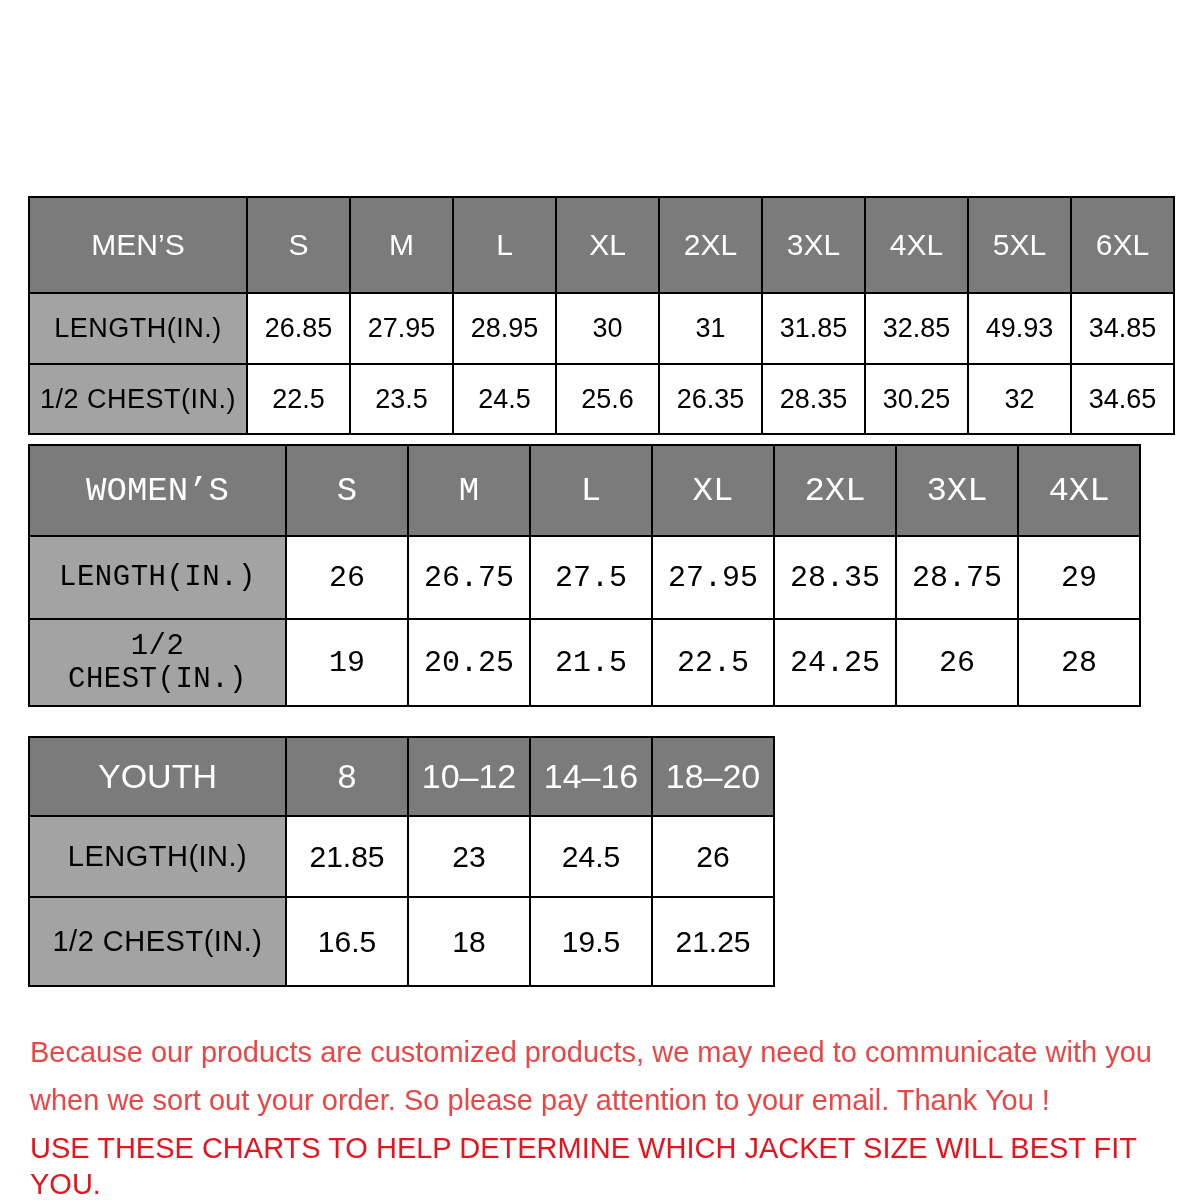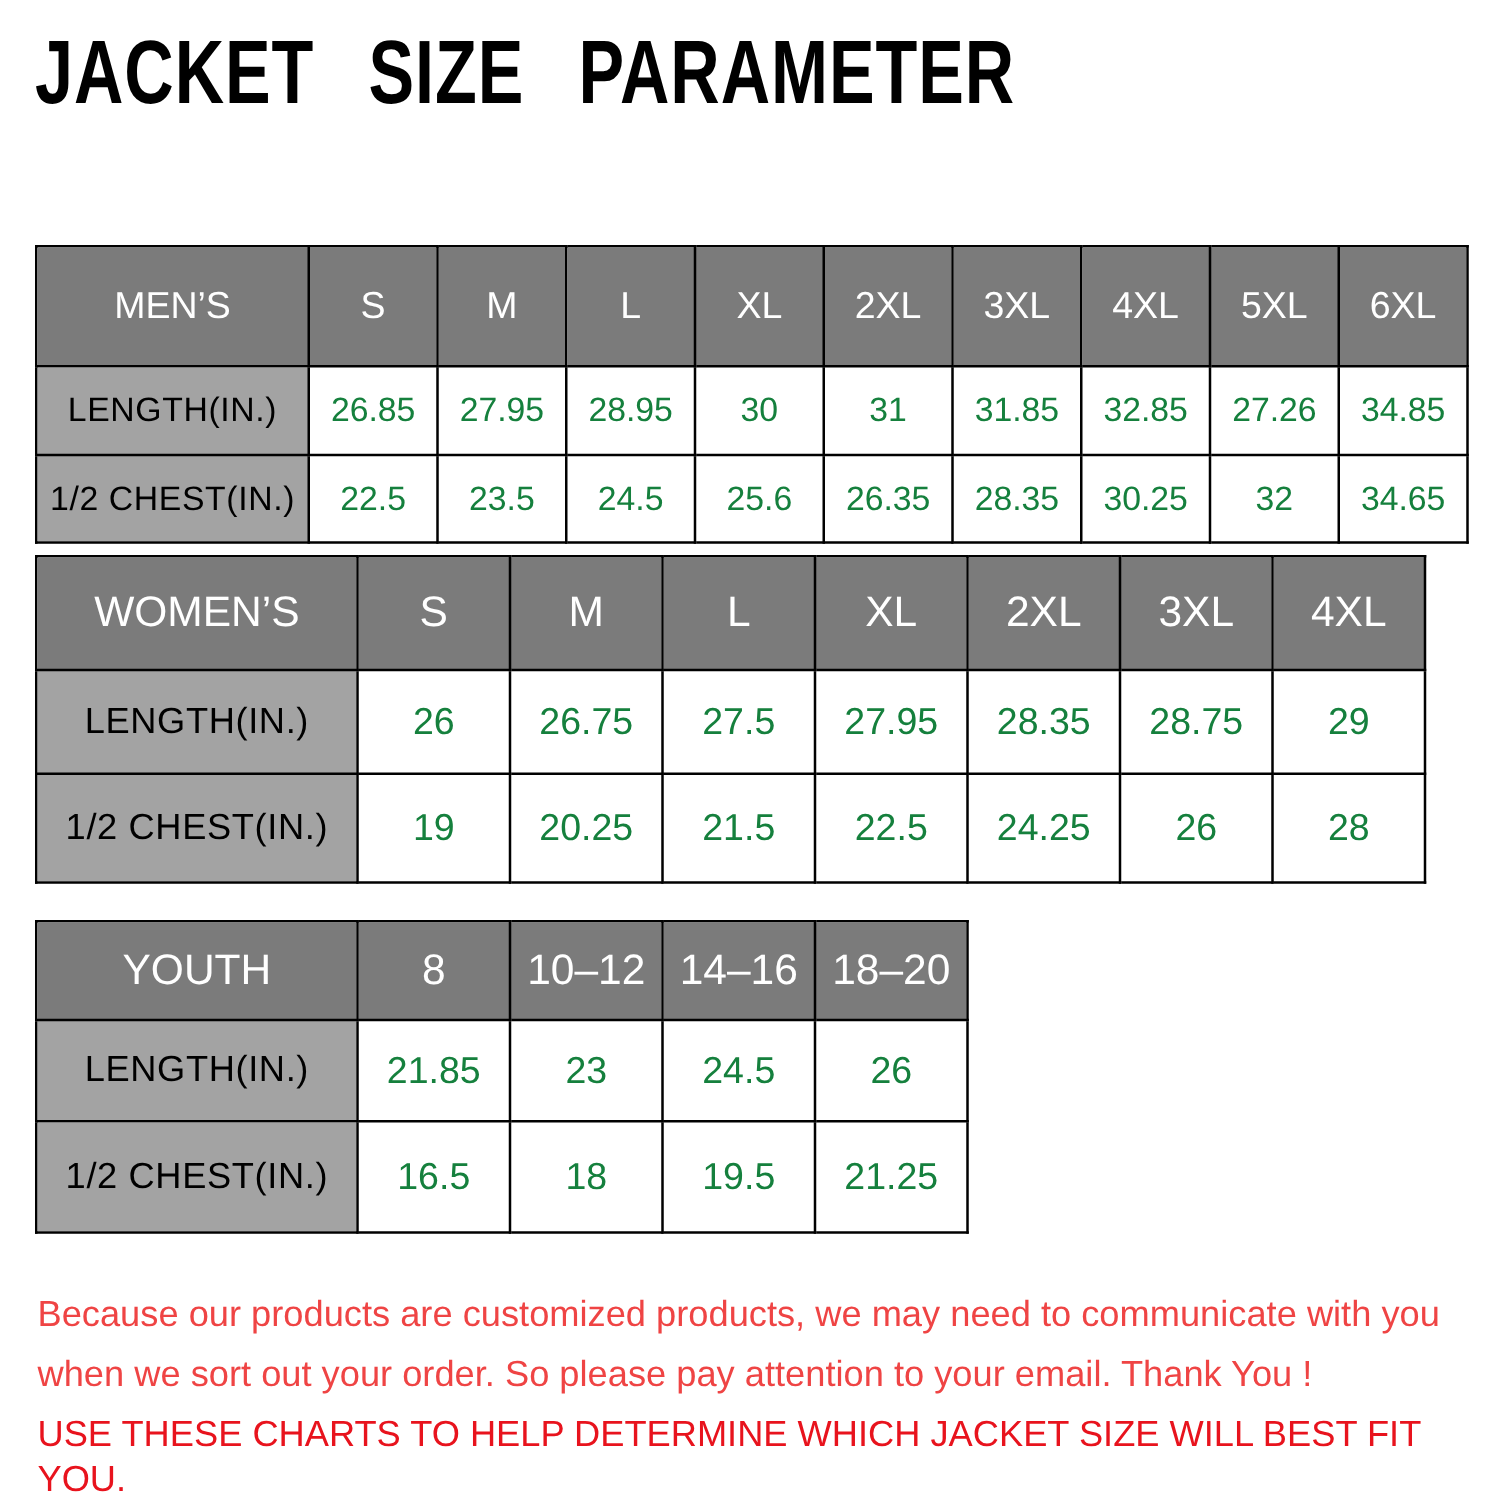--- a/index.html
+++ b/index.html
@@ -38,35 +38,35 @@
   .tbl-wrap th,.tbl-wrap td{
     border:2px solid #000;text-align:center;vertical-align:middle;
     padding:0 4px;overflow:hidden;
   }
   .tbl-wrap th.hcell{
     background:#7b7b7b;color:#ffffff;font-weight:400;
   }
   .tbl-wrap th.rlabel{
     background:#a3a3a3;color:#000;font-weight:400;letter-spacing:0.5px;
   }
-  .tbl-wrap td.dcell{background:#fff;color:#15803d;}
+  .tbl-wrap td.dcell{background:#fff;color:#000000;}
 
   #mens-table{left:28px;top:196px;}
   .tbl-mens table{width:1147px;}
   .tbl-mens col.c0{width:218px;}
   .tbl-mens col.cn{width:103px;}
   .tbl-mens tr.hdr{height:96px;margin-left:39px;}
   .tbl-mens tr.r0{height:71px;}
   .tbl-mens tr.r1{height:70px;}
   .tbl-mens th.hcell{font-size:30px;}
   .tbl-mens th.rlabel{font-size:27px;}
   .tbl-mens td.dcell{font-size:27px;}
 
   #womens-table{left:28px;top:444px;}
-  .tbl-womens table{width:1111px;}
+  .tbl-womens table{width:1111px;font-family:Liberation Mono, monospace;}
   .tbl-womens col.c0{width:257px;}
   .tbl-womens col.cn{width:122px;}
   .tbl-womens tr.hdr{height:91px;}
   .tbl-womens tr.r0{height:83px;}
   .tbl-womens tr.r1{height:87px;}
   .tbl-womens th.hcell{font-size:34px;}
   .tbl-womens th.rlabel{font-size:29px;}
   .tbl-womens td.dcell{font-size:30px;}
 
   #youth-table{left:28px;top:736px;}
@@ -78,23 +78,20 @@
   .tbl-youth tr.r1{height:89px;}
   .tbl-youth th.hcell{font-size:34px;}
   .tbl-youth th.rlabel{font-size:29px;}
   .tbl-youth td.dcell{font-size:30px;}
 </style>
 </head>
 <body>
 
 <div class="canvas">
 
-  <div class="title">
-    <span class="stretch">JACKET SIZE PARAMETER</span>
-  </div>
 
 
   <div id="mens-table" class="tbl-wrap tbl-mens">
       <table>
         <colgroup>
           <col class="c0">
           <col class="cn">
           <col class="cn">
           <col class="cn">
           <col class="cn">
@@ -121,21 +118,21 @@
         <tbody>
           <tr class="r0">
             <th class="rlabel">LENGTH(IN.)</th>
             <td class="dcell">26.85</td>
             <td class="dcell">27.95</td>
             <td class="dcell">28.95</td>
             <td class="dcell">30</td>
             <td class="dcell">31</td>
             <td class="dcell">31.85</td>
             <td class="dcell">32.85</td>
-            <td class="dcell">27.26</td>
+            <td class="dcell">49.93</td>
             <td class="dcell">34.85</td>
           </tr>
           <tr class="r1">
             <th class="rlabel">1/2 CHEST(IN.)</th>
             <td class="dcell">22.5</td>
             <td class="dcell">23.5</td>
             <td class="dcell">24.5</td>
             <td class="dcell">25.6</td>
             <td class="dcell">26.35</td>
             <td class="dcell">28.35</td>

